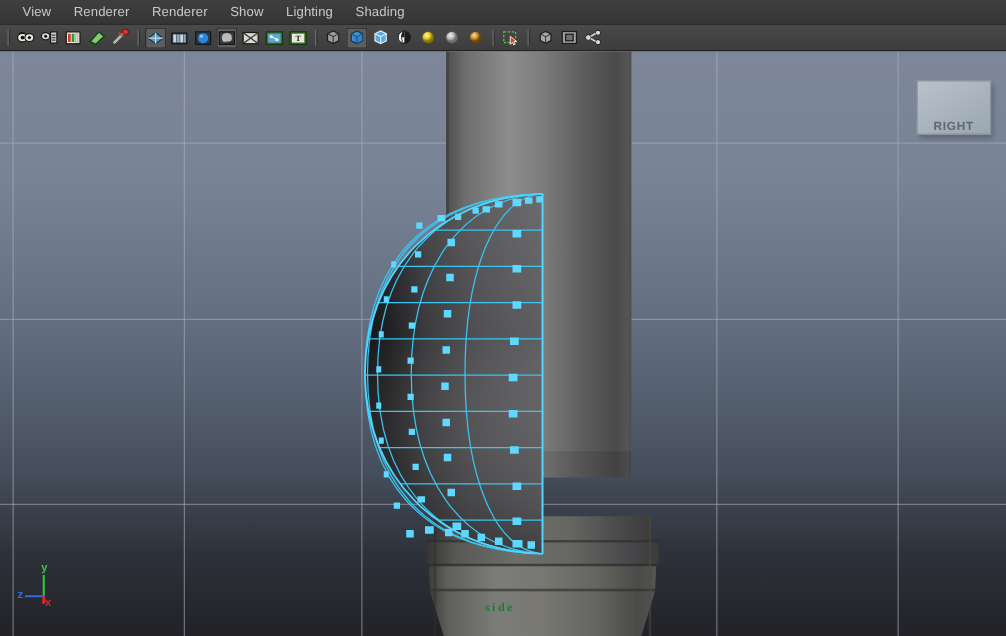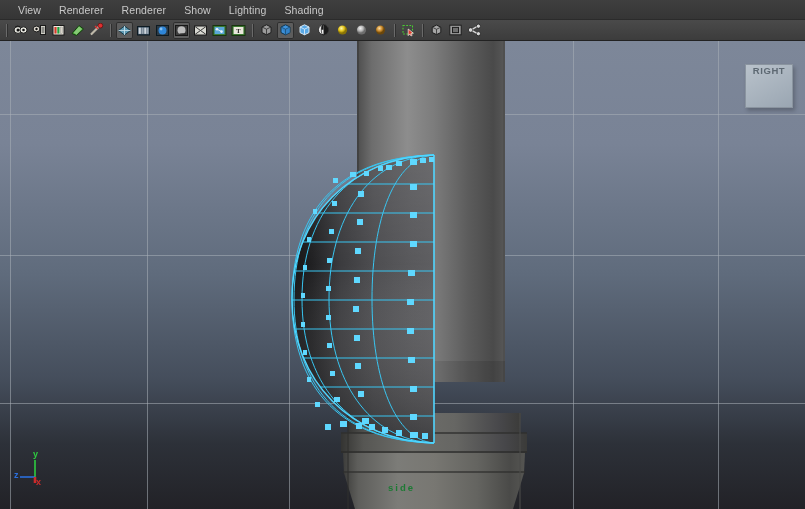--- a/index.html
+++ b/index.html
@@ -51,39 +51,39 @@
     overflow:hidden;
     background:linear-gradient(180deg,#7d8799 0%, #798396 22%, #5f6b7c 50%,
                                 #454e5c 72%, #2d3139 86%, #222227 100%);
   }
   .grid-v, .grid-h { position:absolute; background:#a9b0b8; opacity:.55; }
   .grid-v { width:1px; top:0; bottom:0; }
   .grid-h { height:1px; left:0; right:0; }
 
   
   .viewcube {
-    position:absolute; right:12px; top:23px; width:48px; height:44px;
+    position:absolute; right:12px; top:23px; width:60px; height:44px;
     background:linear-gradient(150deg,#b9c2cb,#9aa6b2);
     border:1px solid #8a949f;
     box-shadow:2px 3px 4px rgba(0,0,0,.22);
-    display:flex; align-items:flex-start; justify-content:center;
+    display:flex; align-items:flex-end; justify-content:center;
   }
   .viewcube span {
     font-size:9.5px; font-weight:bold; color:#5d6872; letter-spacing:.6px;
   }
 
   
   .axis-gizmo { position:absolute; left:14px; bottom:22px; width:42px; height:40px; }
   .axis-label { position:absolute; font-size:9px; font-weight:bold; font-family:"Liberation Sans",sans-serif; }
 
   
   .cam-label {
     position:absolute; left:388px; top:441px;
     font-size:9.5px; color:#1d7a34; letter-spacing:2px;
-    font-family:Liberation Sans, sans-serif; font-weight:bold;
+    font-family:Liberation Serif, serif; font-weight:bold;
   }
 
   
   .geo { position:absolute; inset:0; }
 </style>
 </head>
 <body>
 
 <div id="app">
 

